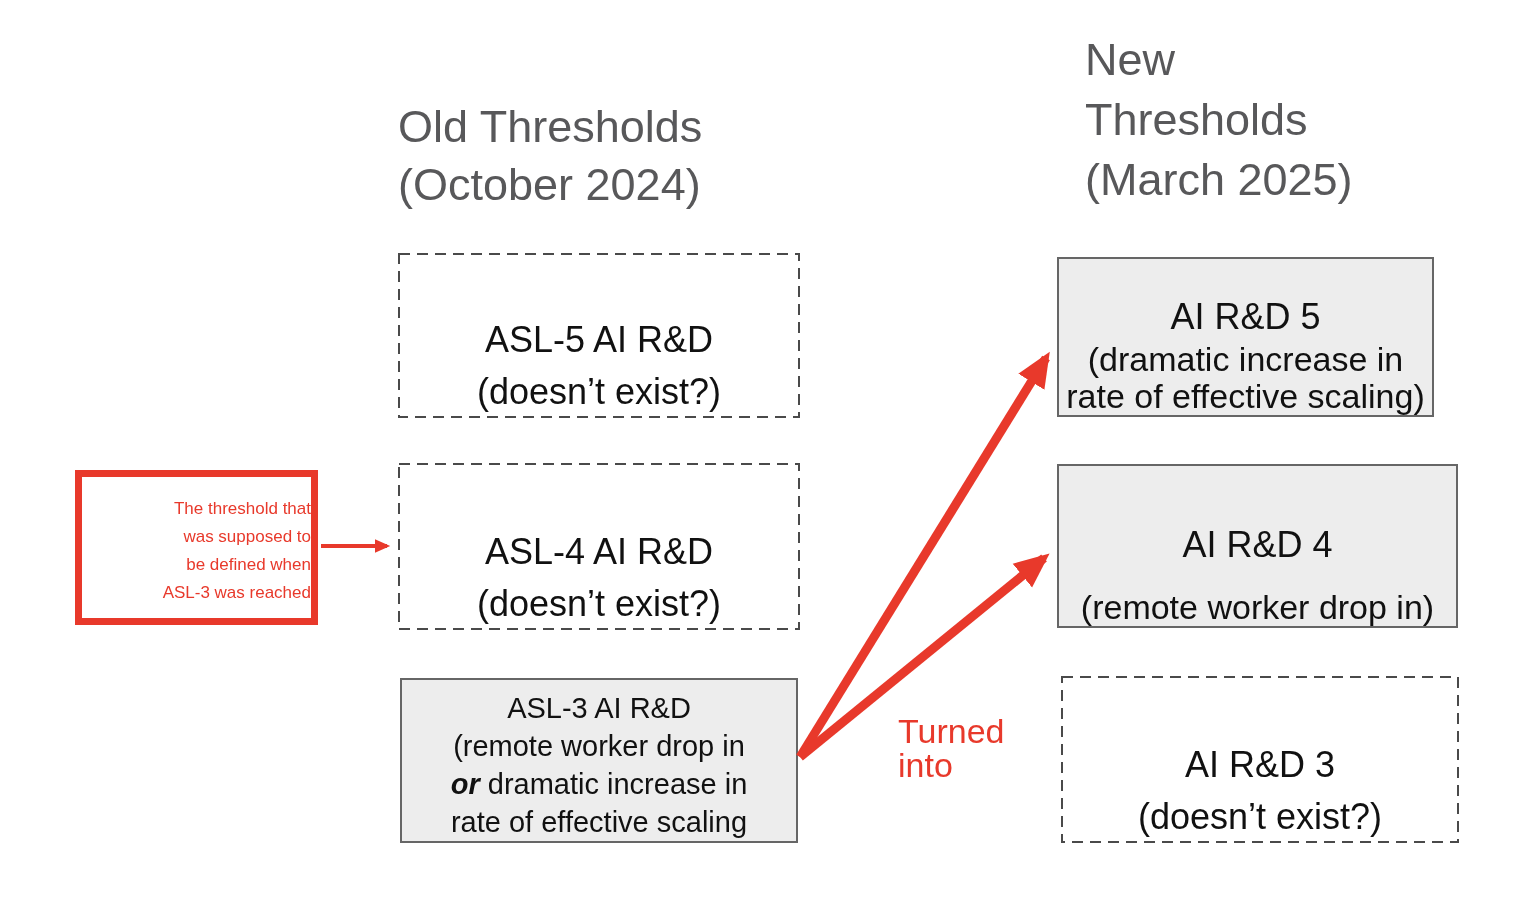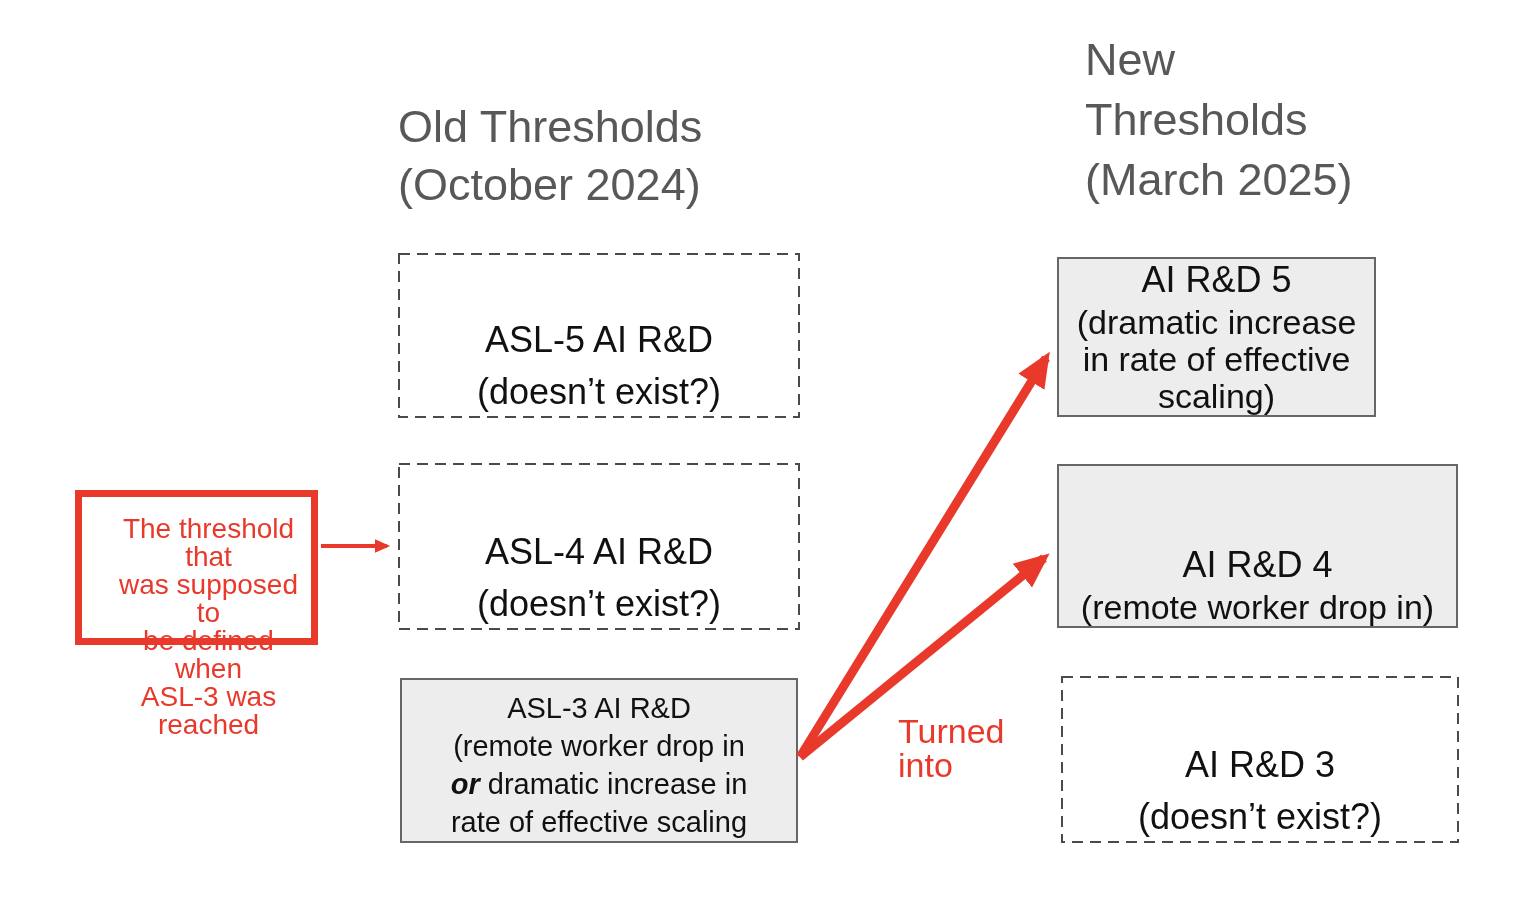--- a/index.html
+++ b/index.html
@@ -43,37 +43,37 @@
   .dashed-box > .dash-svg{position:absolute;left:0;top:0;pointer-events:none;}
   .dash-svg rect{fill:none;stroke:var(--border-dashed);stroke-width:2;stroke-dasharray:11 7;}
   .solid-box{
     background:var(--box-fill-gray);
     border:2.5px solid var(--border-solid);
   }
   .asl5{left:398px;top:253px;width:402px;height:165px;}
   .asl4{left:398px;top:463px;width:402px;height:167px;}
   .asl3{left:400px;top:678px;width:398px;height:165px;font-size:29px;line-height:38px;}
   .asl3 .oritalic{font-style:italic;font-weight:bold;}
-  .rd5{left:1057px;top:257px;width:319px;height:160px;}
+  .rd5{left:1057px;top:257px;width:377px;height:160px;}
   .rd5 .big{line-height:48px;}
   .rd5 .mid{max-width:372px;}
-  .rd4{left:1057px;top:464px;width:401px;height:164px;}
+  .rd4{left:1057px;top:464px;width:401px;height:164px;gap:20px;}
   .rd4 .big{line-height:48px;}
   .rd3{left:1061px;top:676px;width:398px;height:167px;}
   .annotation{
     position:absolute;
-    left:75px;top:490px;width:243px;height:155px;
+    left:75px;top:470px;width:243px;height:155px;
     box-sizing:border-box;
     border:7px solid var(--accent-red);
     background:#ffffff;
     color:var(--accent-red);
-    font-size:28px;
+    font-size:17px;
     line-height:28px;
     padding:18px 0 0 24px;
-    text-align:center;
+    text-align:right;
   }
   .turned-label{
     position:absolute;
     left:898px;top:714px;
     color:var(--accent-red);
     font-size:34px;
     line-height:34px;
   }
   .arrows{position:absolute;left:0;top:0;width:1534px;height:918px;pointer-events:none;}
   .arrows line,.arrows path{stroke:var(--accent-red);fill:none;}

